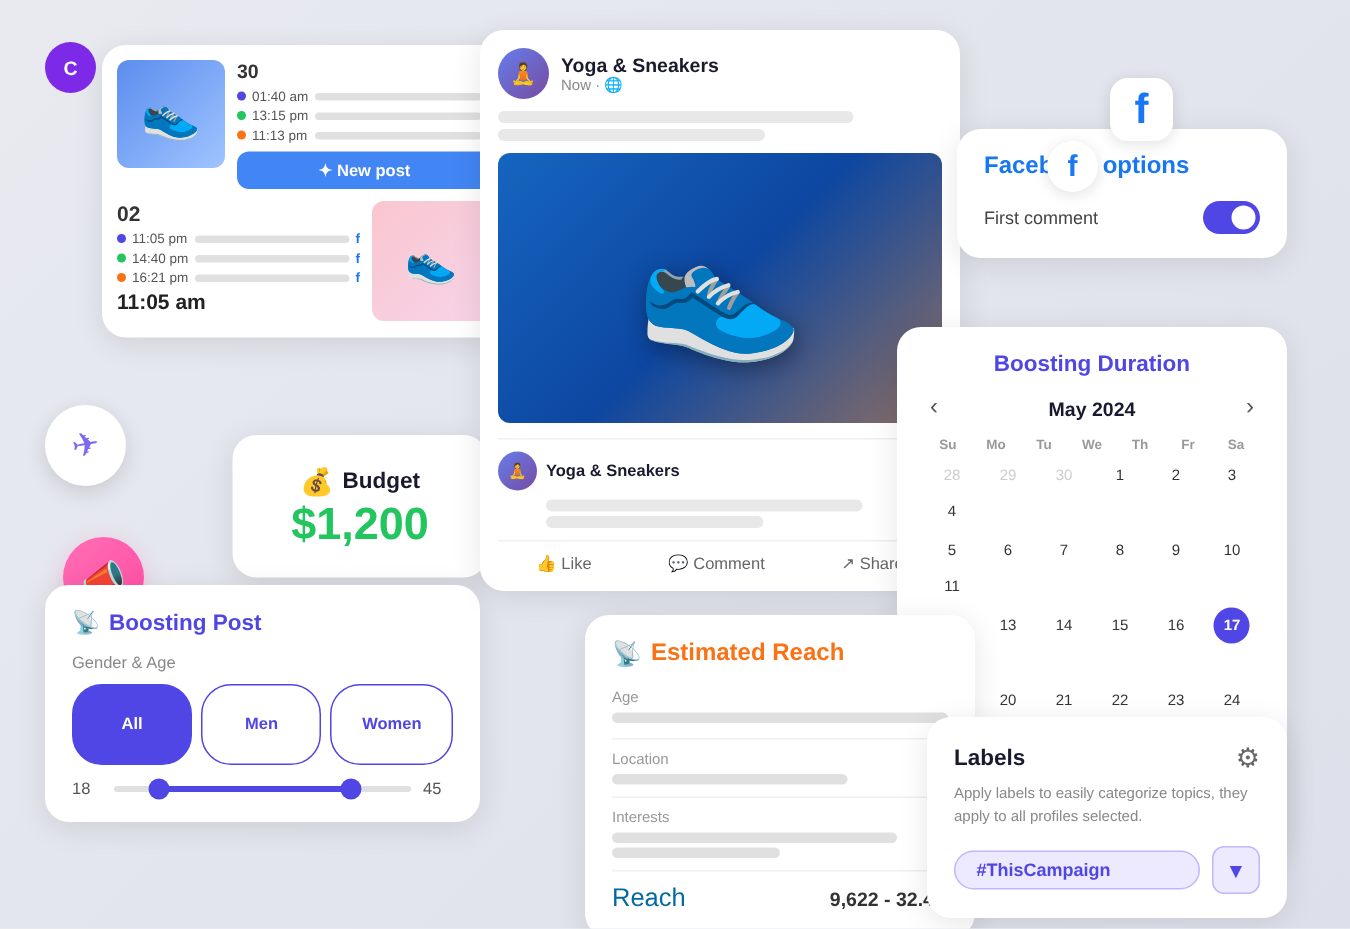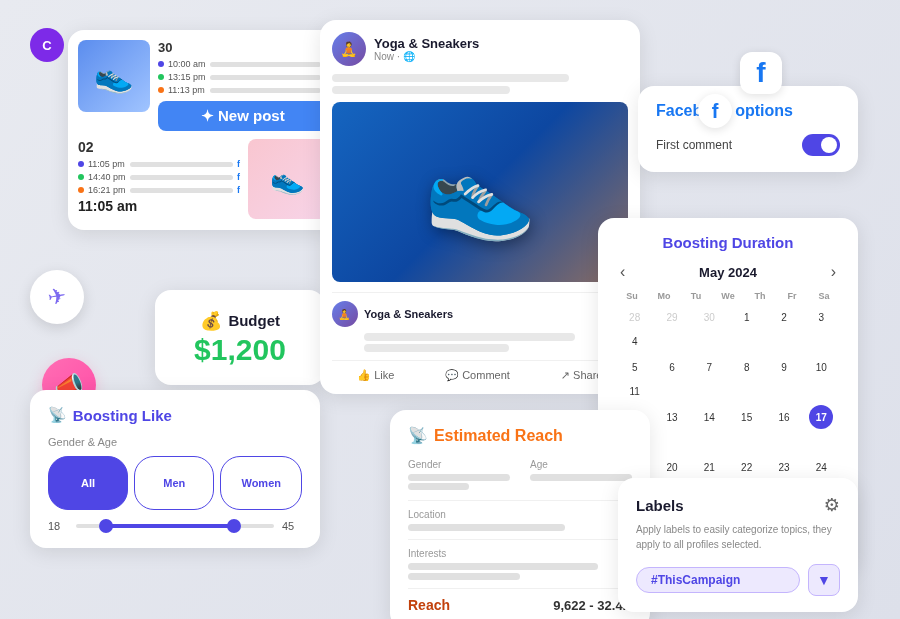--- a/index.html
+++ b/index.html
@@ -81,21 +81,21 @@
       font-size: 9px;
       color: #1877f2;
       font-weight: 700;
     }
     .new-post-btn {
       background: #4285f4;
       color: #fff;
       border: none;
       border-radius: 8px;
       padding: 6px 16px;
-      font-size: 15px;
+      font-size: 11px;
       font-weight: 600;
       cursor: pointer;
       width: 100%;
       margin-top: 6px;
       display: flex;
       align-items: center;
       justify-content: center;
       gap: 4px;
     }
     .scheduler-bottom {
@@ -553,23 +553,23 @@
       background: #f0f0f0;
       margin: 8px 0;
     }
     .reach-bottom {
       display: flex;
       align-items: center;
       justify-content: space-between;
       margin-top: 6px;
     }
     .reach-label {
-      font-size: 14px;
-      font-weight: 700;
-      color: #c2410c;
+      font-size: 17px;
+      font-weight: 400;
+      color: #0369a1;
     }
     .reach-value {
       font-size: 13px;
       font-weight: 700;
       color: #333;
     }
 
     
     .labels-card {
       right: 42px;
@@ -632,21 +632,21 @@
 
 <div class="card scheduler-card" style="top:30px;left:68px;">
   <div class="scheduler-top">
     <div class="scheduler-thumb">
       <span style="font-size:32px;">👟</span>
     </div>
     <div class="scheduler-list">
       <div class="scheduler-day-num">30</div>
       <div class="sched-item">
         <div class="sched-dot" style="background:#4f46e5;"></div>
-        <span class="sched-time">10:00 am</span>
+        <span class="sched-time">01:40 am</span>
         <div class="sched-bar"></div>
         <span class="sched-fb">f</span>
       </div>
       <div class="sched-item">
         <div class="sched-dot" style="background:#22c55e;"></div>
         <span class="sched-time">13:15 pm</span>
         <div class="sched-bar"></div>
         <span class="sched-fb">f</span>
       </div>
       <div class="sched-item">
@@ -699,21 +699,21 @@
   <div class="budget-amount">$1,200</div>
 </div>
 
 <div class="megaphone-card">
   <span>📣</span>
 </div>
 
 <div class="card boosting-card">
   <div class="boosting-title">
     <span>📡</span>
-    <span>Boosting Like</span>
+    <span>Boosting Post</span>
   </div>
   <div class="gender-age-label">Gender &amp; Age</div>
   <div class="gender-btns">
     <button class="gender-btn active">All</button>
     <button class="gender-btn">Men</button>
     <button class="gender-btn">Women</button>
   </div>
   <div class="age-slider-row">
     <span class="age-val">18</span>
     <div class="slider-track">
@@ -840,25 +840,20 @@
   </div>
 </div>
 
 <div class="card reach-card">
   <div class="reach-title">
     <span>📡</span>
     <span>Estimated Reach</span>
   </div>
   <div class="reach-row">
     <div class="reach-col">
-      <div class="reach-col-header">Gender</div>
-      <div class="reach-col-bar"></div>
-      <div class="reach-col-bar" style="width:60%;"></div>
-    </div>
-    <div class="reach-col">
       <div class="reach-col-header">Age</div>
       <div class="reach-col-bar"></div>
     </div>
   </div>
   <div class="reach-divider"></div>
   <div style="margin-bottom:6px;">
     <div class="reach-col-header">Location</div>
     <div class="reach-col-bar" style="width:70%;margin-top:4px;"></div>
   </div>
   <div class="reach-divider"></div>

